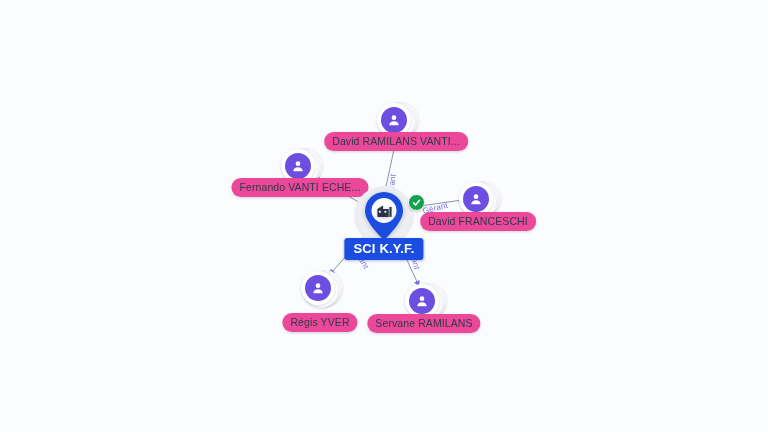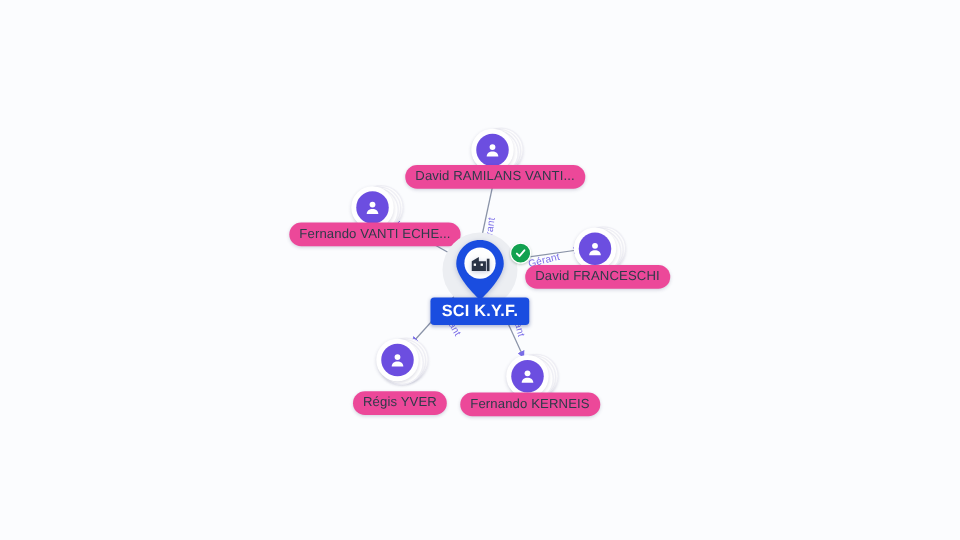--- a/index.html
+++ b/index.html
@@ -216,21 +216,21 @@
       <div class="avatar-ring">
         <div class="avatar-circle">
           <svg width="14" height="14" viewBox="0 0 24 24" fill="#ffffff">
               <circle cx="12" cy="8" r="4"></circle>
               <path d="M4 21c0-4.4 3.6-7 8-7s8 2.6 8 7z"></path>
             </svg>
         </div>
       </div>
     </div>
   </div>
-  <div class="node-label" style="left:424px;top:314px;">Fernando KERNEIS</div>
+  <div class="node-label" style="left:424px;top:314px;">Servane RAMILANS</div>
 
   <div id="company-node">
     <div class="company-halo"></div>
     <div class="pin-wrap">
       <svg width="44" height="52" viewBox="0 0 44 52">
         <path d="M22 2 C11.5 2 3 10.5 3 21 C3 33 22 50 22 50 C22 50 41 33 41 21 C41 10.5 32.5 2 22 2 Z" fill="#1a4de0"></path>
         <circle cx="22" cy="20.5" r="12.5" fill="#ffffff"></circle>
       </svg>
       <div style="position:absolute;left:11px;top:9.5px;width:22px;height:22px;display:flex;align-items:center;justify-content:center;">
         <svg width="17" height="15" viewBox="0 0 24 20" fill="#2b3445">

